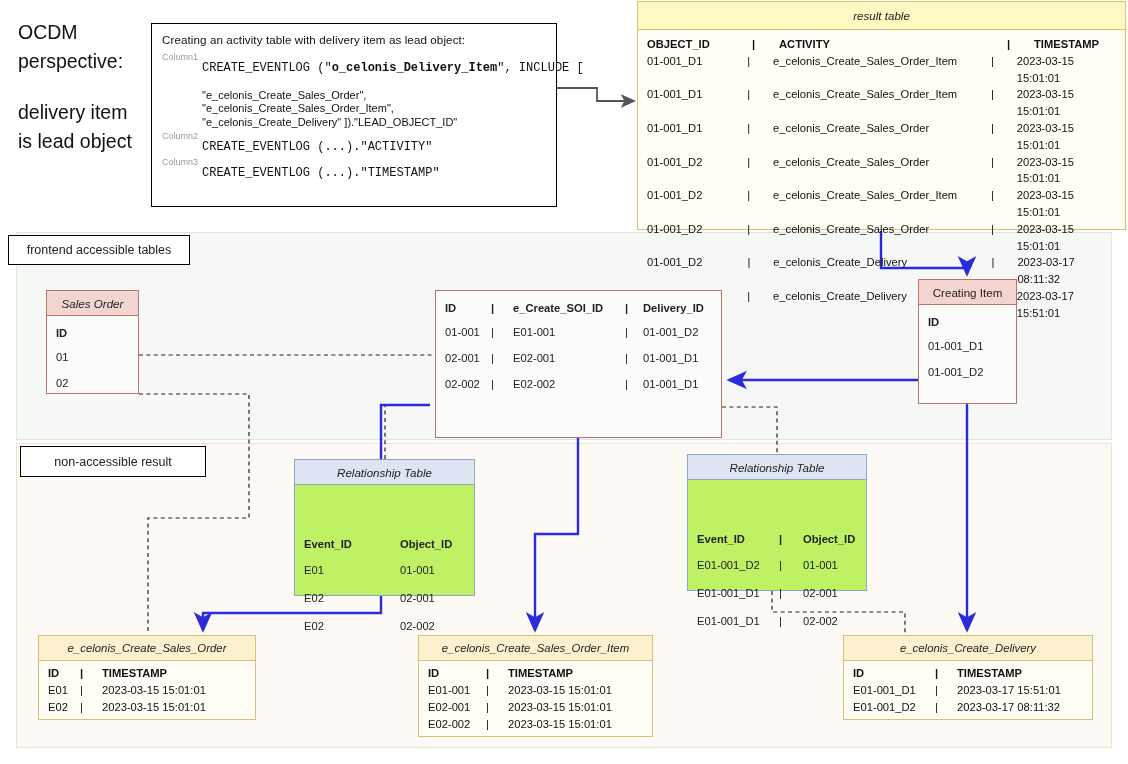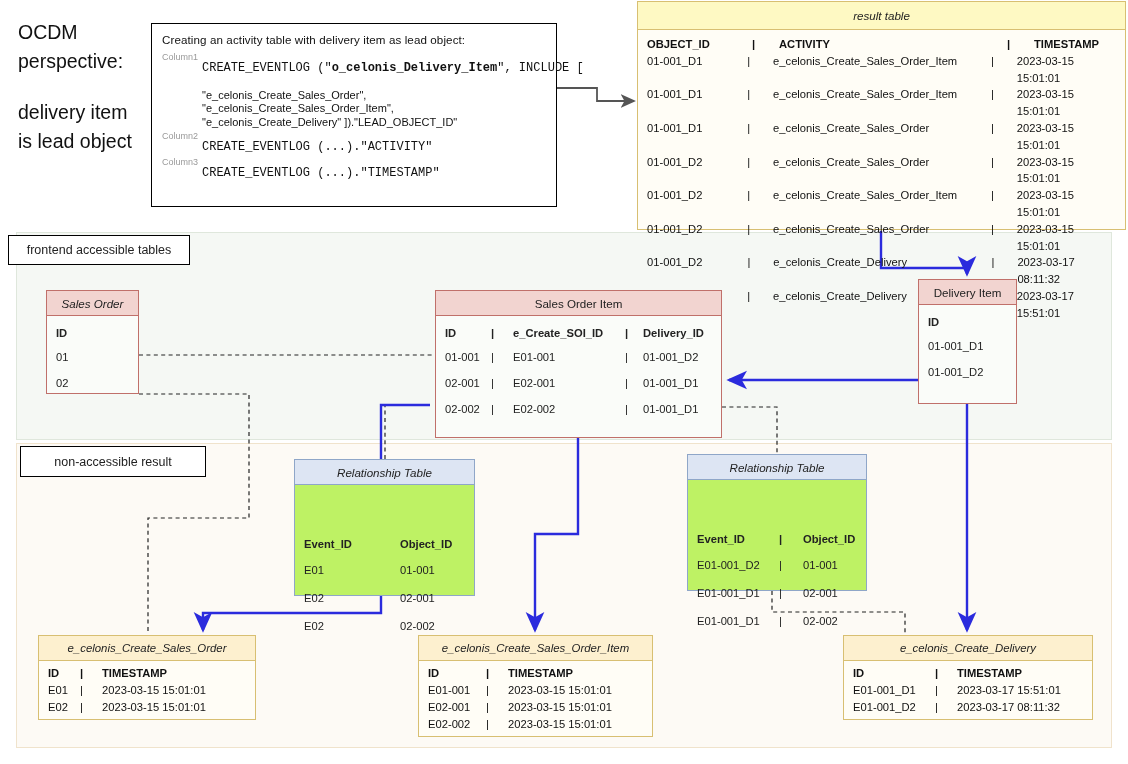--- a/index.html
+++ b/index.html
@@ -258,21 +258,20 @@
     <div class="er">
       <span>01</span>
     </div>
     <div class="er">
       <span>02</span>
     </div>
   </div>
 </div>
 
 <div class="ent" id="tbl-soi">
-  <div class="ent-hdr">Sales Order Item</div>
   <div class="ent-body">
     <div class="er hdr">
       <span class="soi-c1">ID</span>
       <span class="soi-s">|</span>
       <span class="soi-c2">e_Create_SOI_ID</span>
       <span class="soi-s2">|</span>
       <span class="soi-c3">Delivery_ID</span>
     </div>
     <div id="soi-rows">
         <div class="er">
@@ -294,21 +293,21 @@
           <span class="soi-s">|</span>
           <span class="soi-c2">E02-002</span>
           <span class="soi-s2">|</span>
           <span class="soi-c3">01-001_D1</span>
         </div>
       </div>
   </div>
 </div>
 
 <div class="ent" id="tbl-delivery-item">
-  <div class="ent-hdr">Delivery Item</div>
+  <div class="ent-hdr">Creating Item</div>
   <div class="ent-body">
     <div class="er hdr">
       <span>ID</span>
     </div>
     <div class="er">
       <span>01-001_D1</span>
     </div>
     <div class="er">
       <span>01-001_D2</span>
     </div>

